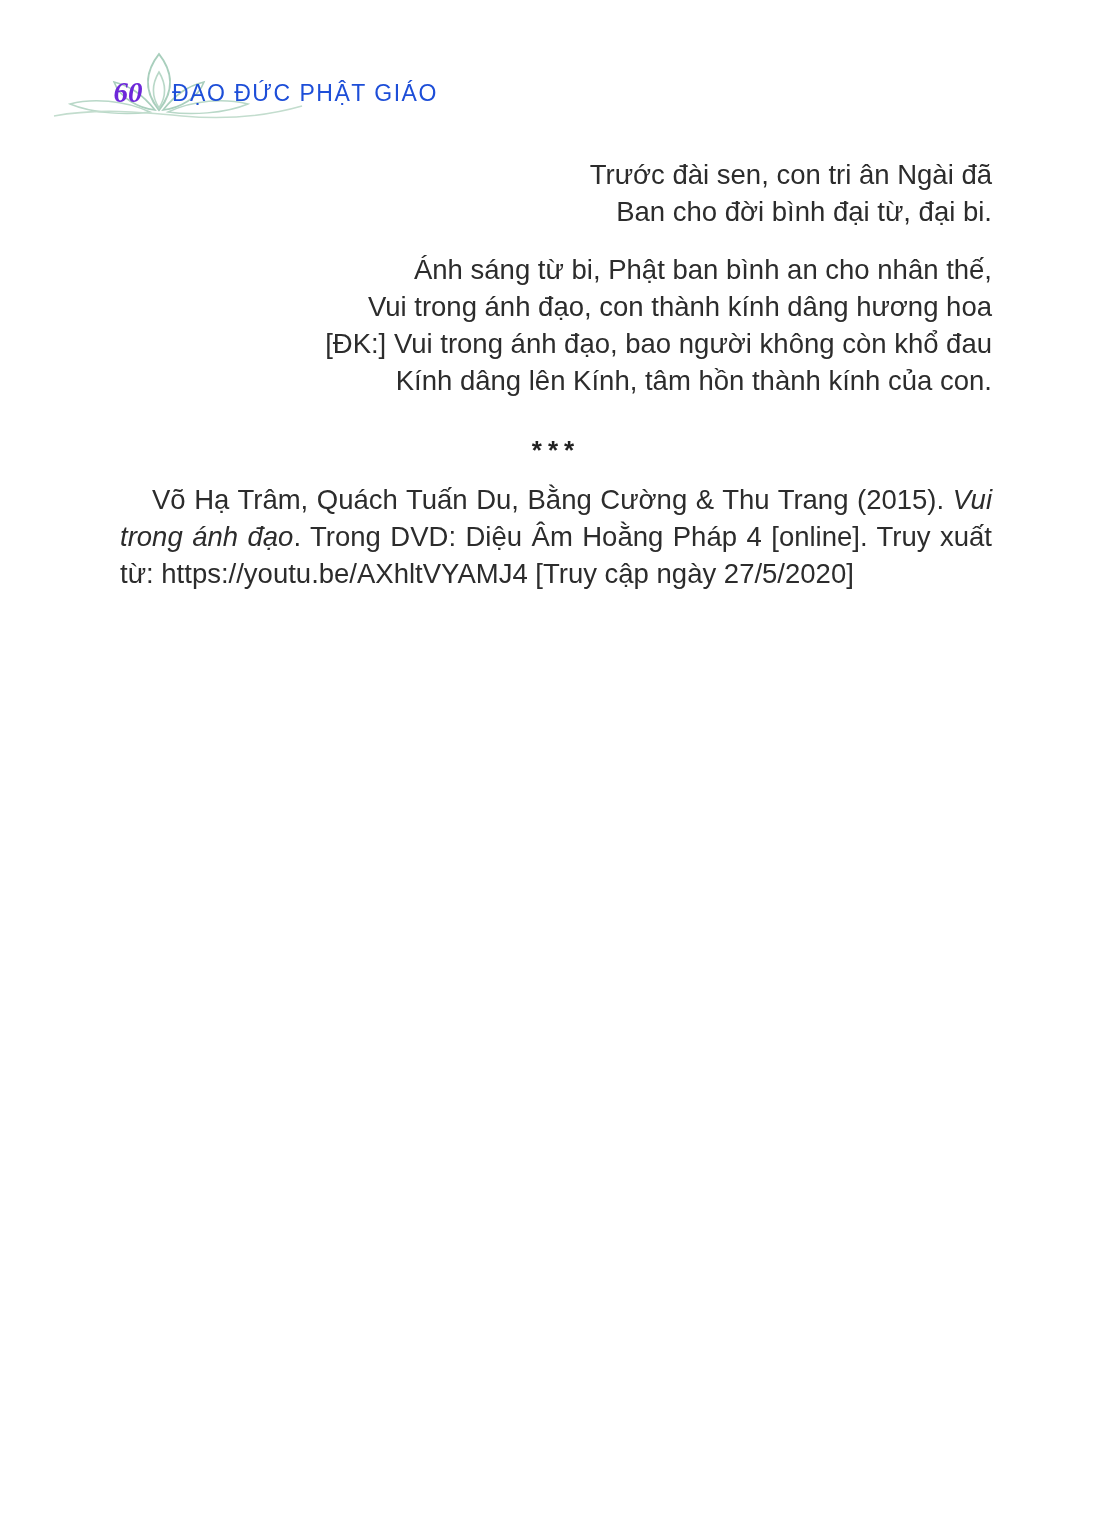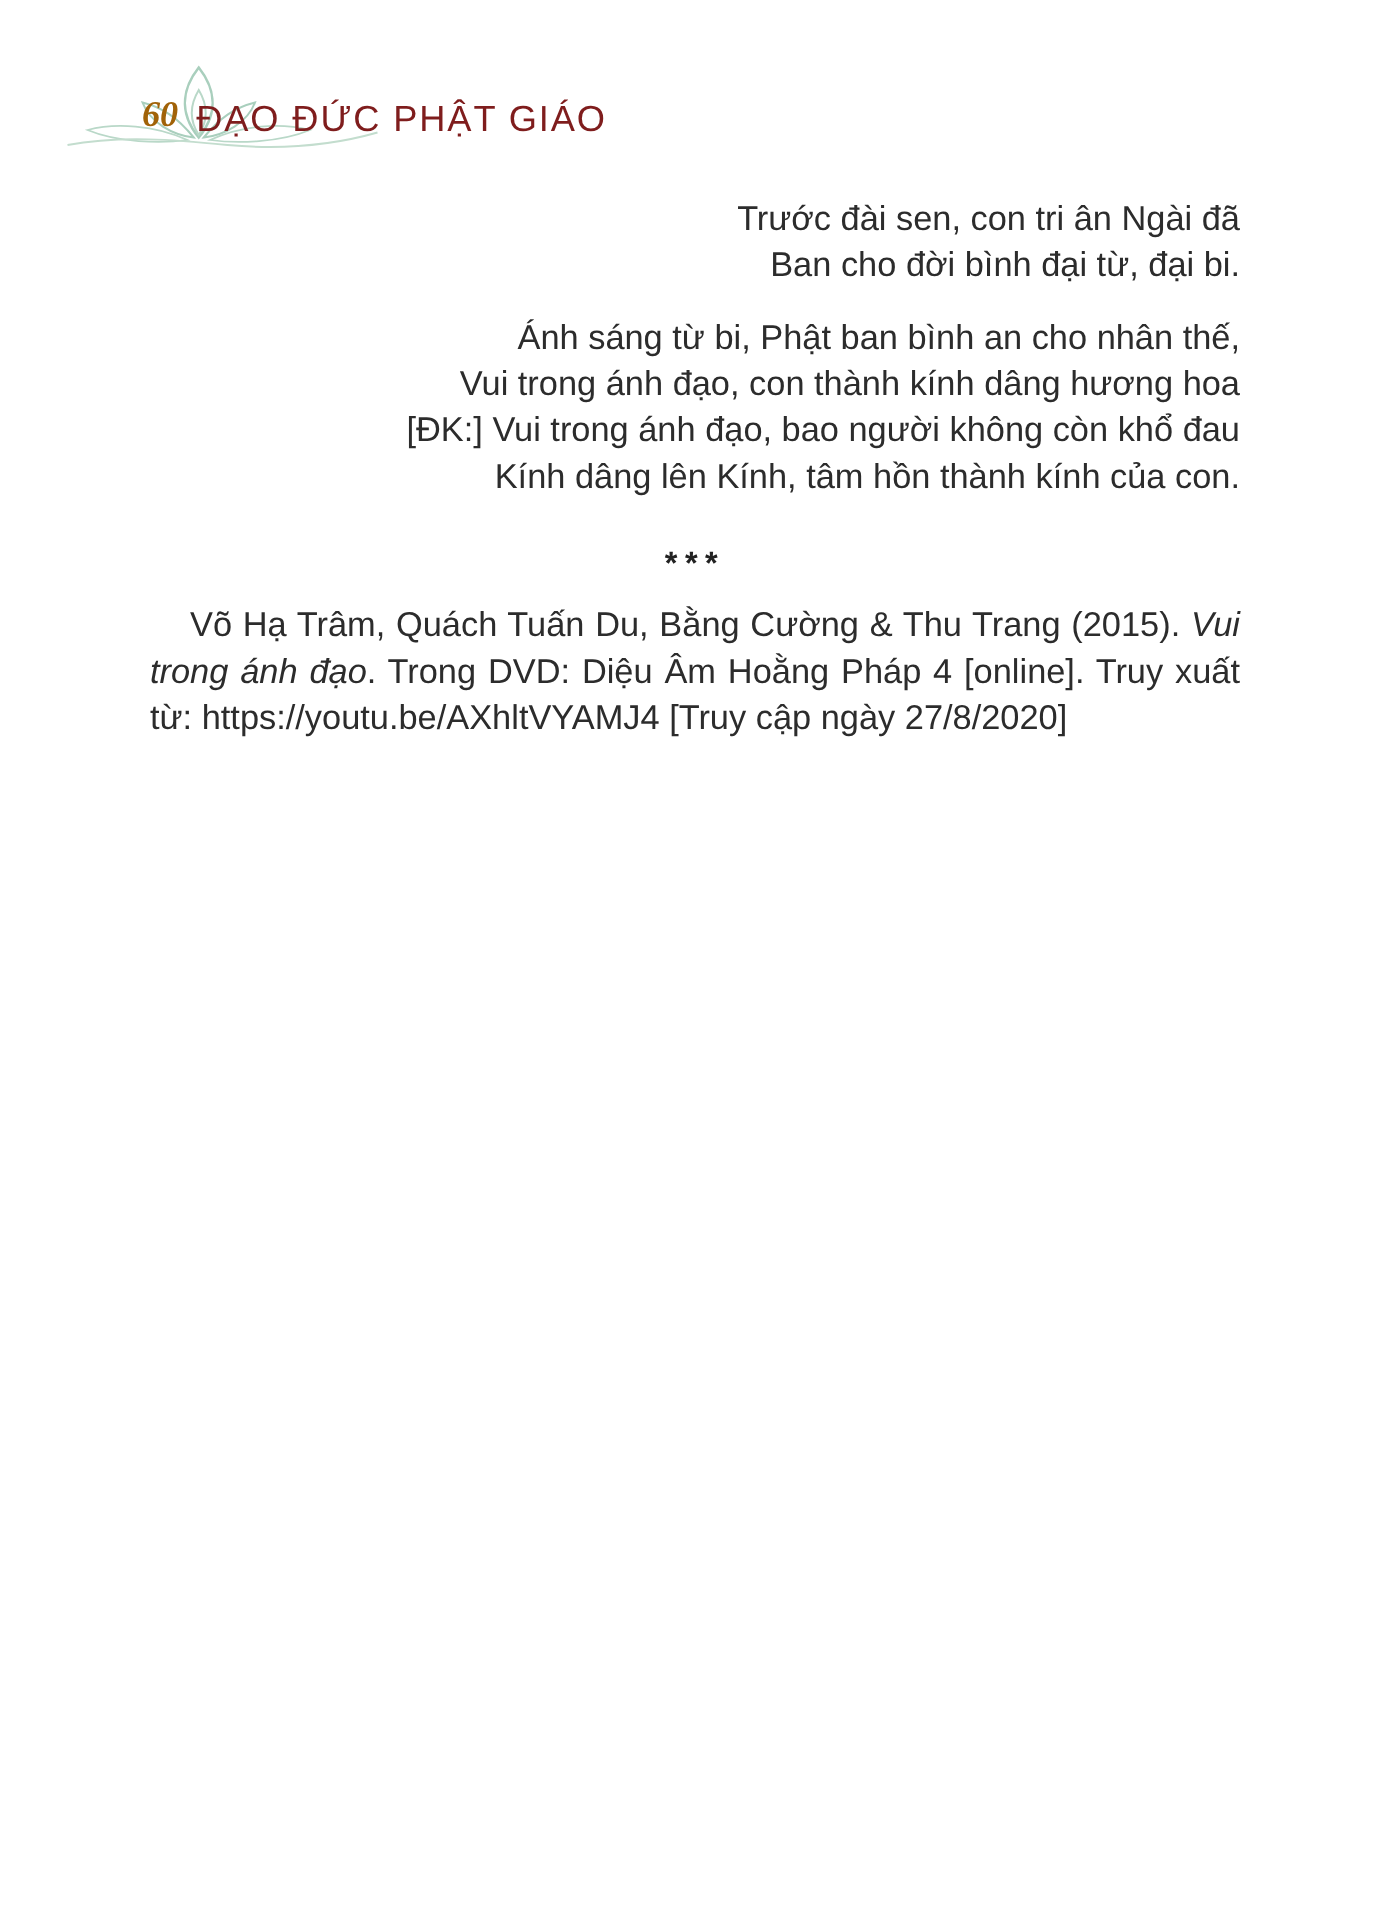--- a/index.html
+++ b/index.html
@@ -23,30 +23,30 @@
   .page-number {
     position: absolute;
     left: 106px;
     top: 76px;
     width: 44px;
     text-align: center;
     font-family: "Liberation Serif", "DejaVu Serif", serif;
     font-weight: bold;
     font-style: italic;
     font-size: 29px;
-    color: #a16207;
+    color: #6d28d9;
     z-index: 2;
   }
   .header-title {
     position: absolute;
-    left: 157px;
+    left: 172px;
     top: 80px;
-    font-size: 29px;
+    font-size: 23px;
     letter-spacing: 1.5px;
-    color: #7f1d1d;
+    color: #1d4ed8;
     white-space: nowrap;
   }
   
   .content {
     position: absolute;
     left: 120px;
     top: 156px;
     width: 872px;
     font-size: 27.5px;
     line-height: 37px;
@@ -108,16 +108,16 @@
     <div class="stanza stanza-2">
       <span class="lyric-line">Ánh sáng từ bi, Phật ban bình an cho nhân thế,</span>
       <span class="lyric-line">Vui trong ánh đạo, con thành kính dâng hương hoa</span>
       <span class="lyric-line">[ĐK:] Vui trong ánh đạo, bao người không còn khổ đau</span>
       <span class="lyric-line">Kính dâng lên Kính, tâm hồn thành kính của con.</span>
     </div>
 
     <div class="separator">***</div>
 
 
-    <p class="para citation"><span>Võ Hạ Trâm, Quách Tuấn Du, Bằng Cường &amp; Thu Trang (2015). </span><i>Vui trong ánh đạo</i><span>. Trong DVD: Diệu Âm Hoằng Pháp 4 [online]. Truy xuất từ: https://youtu.be/AXhltVYAMJ4 [Truy cập ngày 27/8/2020]</span></p>
+    <p class="para citation"><span>Võ Hạ Trâm, Quách Tuấn Du, Bằng Cường &amp; Thu Trang (2015). </span><i>Vui trong ánh đạo</i><span>. Trong DVD: Diệu Âm Hoằng Pháp 4 [online]. Truy xuất từ: https://youtu.be/AXhltVYAMJ4 [Truy cập ngày 27/5/2020]</span></p>
 
   </div>
 </div>
 
 </body></html>

